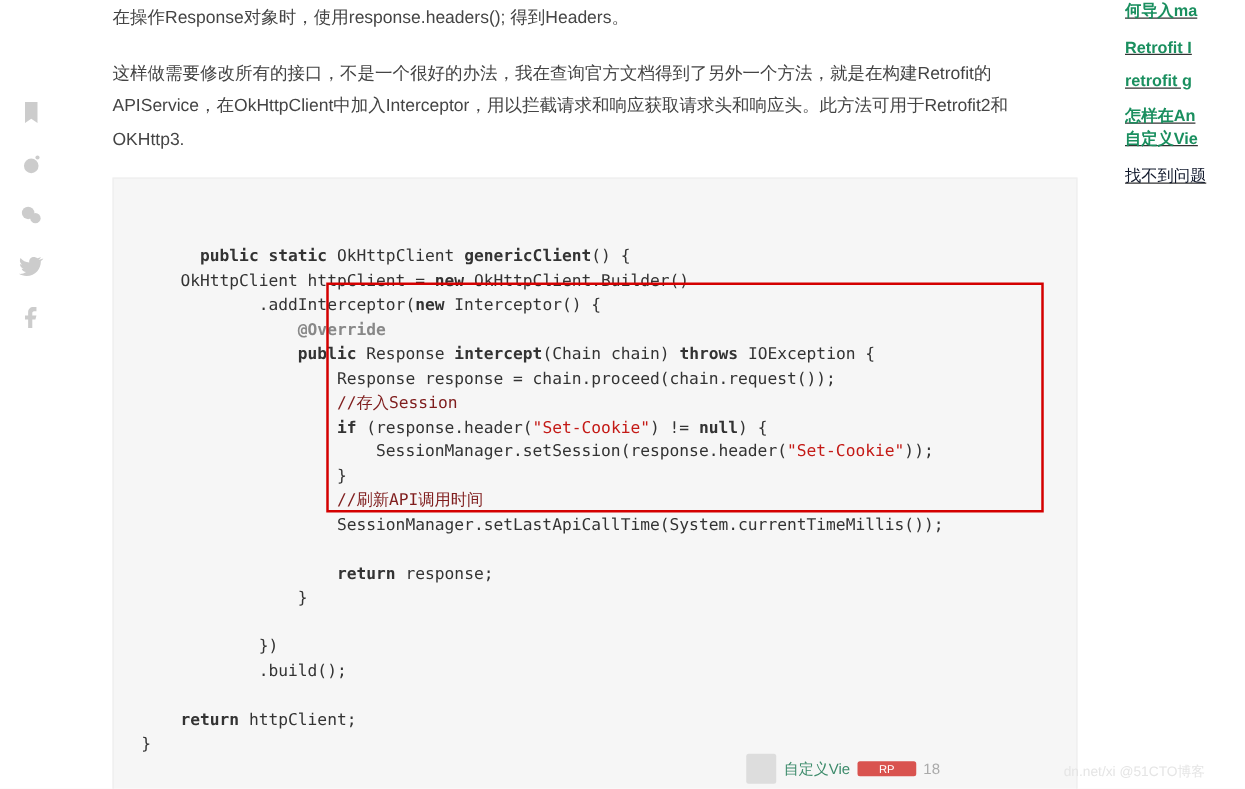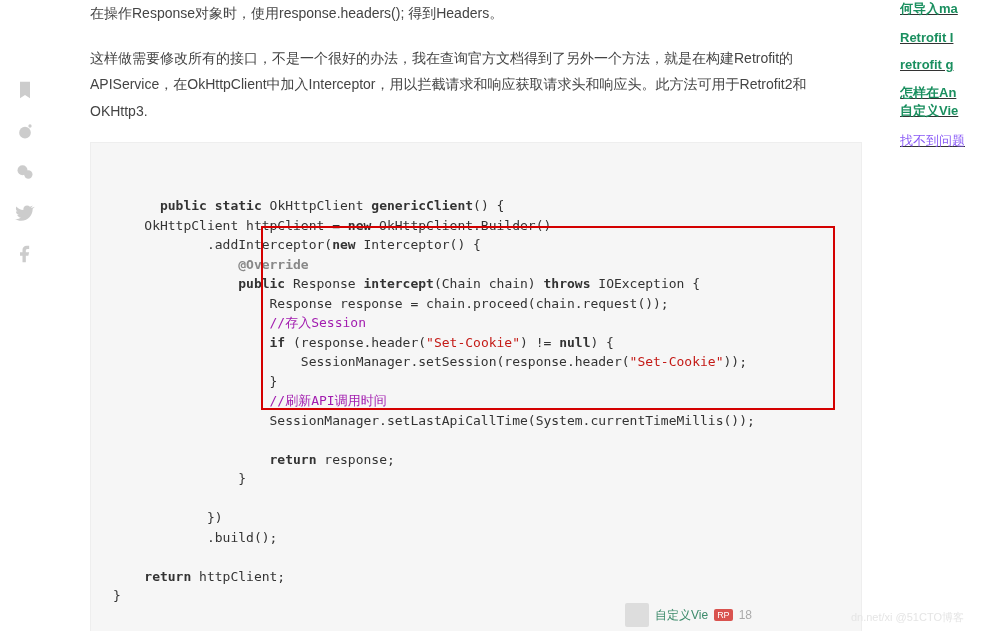--- a/index.html
+++ b/index.html
@@ -53,54 +53,54 @@
     border: 2px solid #d40000;
     left: 170px;
     top: 83px;
     width: 570px;
     height: 180px;
     pointer-events: none;
   }
   .kw { color: #333; font-weight: bold; }
   .fn { font-weight: bold; color: #333; }
   .str { color: #c41a16; }
-  .cmt { color: #a21caf; }
+  .cmt { color: #7f1d1d; }
   .ann { color: #888; font-weight: bold; }
   .rightbar {
     width: 90px;
     font-size: 13px;
     padding-top: 0;
   }
   .rightbar ul {
     list-style: disc;
     padding-left: 18px;
     margin: 0;
     text-decoration: underline;
   }
   .rightbar li {
     margin-bottom: 12px;
-    color: #8b5cf6;
+    color: #0f172a;
     white-space: nowrap;
     overflow: hidden;
   }
   .rightbar li.green a,
   .rightbar .green { color: #1a8f5f; font-weight: bold; }
   .rightbar a { text-decoration: none; color: inherit; }
   .author {
     display: flex;
     align-items: center;
     gap: 6px;
     position: absolute;
     bottom: 4px;
     right: 220px;
     font-size: 12px;
     color: #3d8b6b;
   }
   .avatar { width: 24px; height: 24px; background: #ddd; border-radius: 2px; }
-  .rp-badge { background: #d9534f; color:#fff; font-size: 9px; padding: 1px 3px; border-radius: 2px; }
+  .rp-badge { background: #d9534f; color:#fff; font-size: 9px; padding: 1px 17px; border-radius: 2px; }
   .watermark {
     position: absolute;
     bottom: 6px;
     right: 8px;
     color: #e5e5e5;
     font-size: 11px;
     pointer-events: none;
   }
 </style>
 </head>

